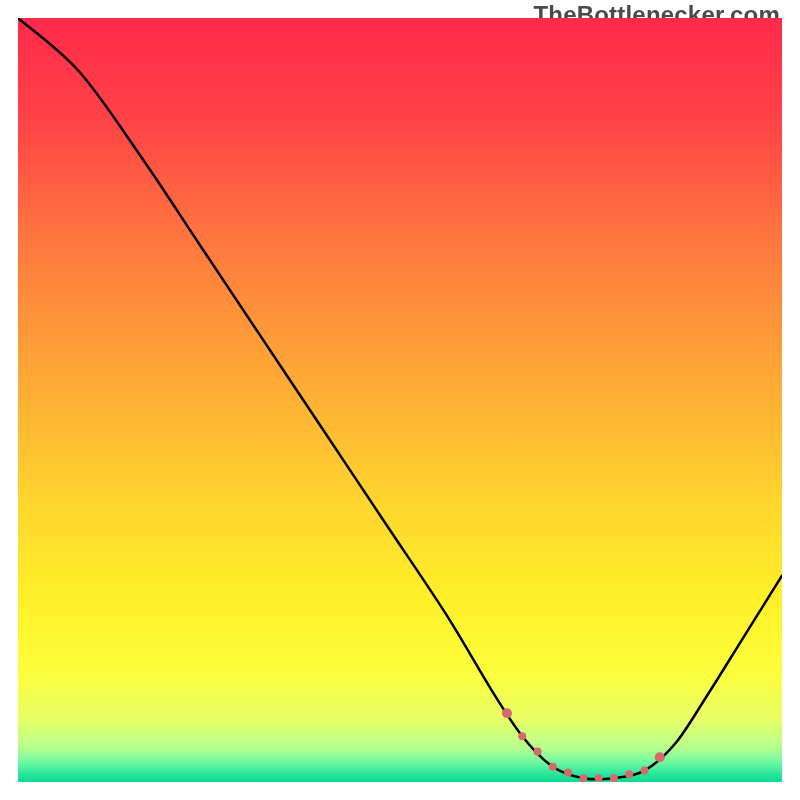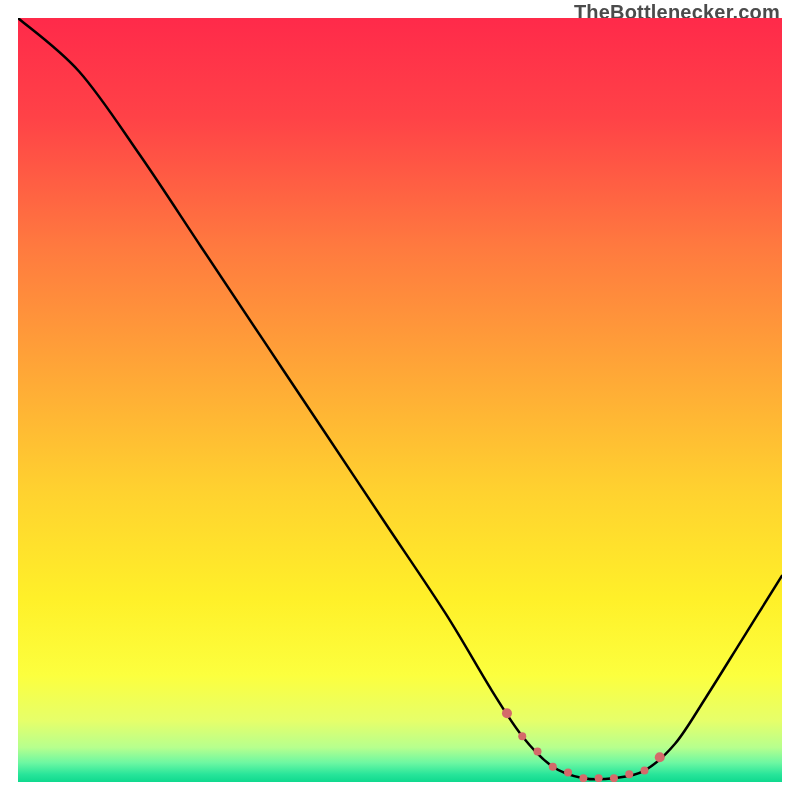--- a/index.html
+++ b/index.html
@@ -30,21 +30,21 @@
     left: 0;
     top: 0;
     width: 764px;
     height: 764px;
     pointer-events: none;
   }
   .attribution {
     position: absolute;
     top: 1px;
     right: 20px;
-    font-size: 20px;
+    font-size: 24px;
     font-weight: 600;
     color: #4b4b4b;
     letter-spacing: 0.2px;
   }
 </style>
 </head>
 <body>
 
 <div class="attribution">TheBottlenecker.com</div>
 

